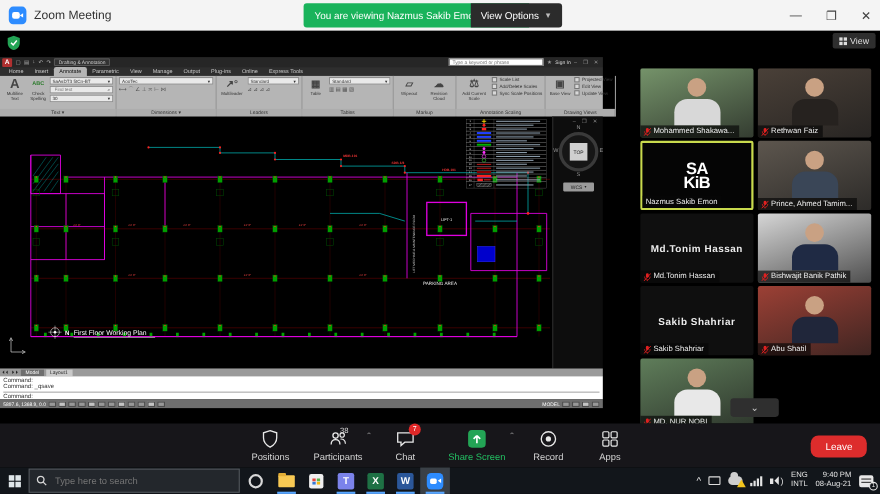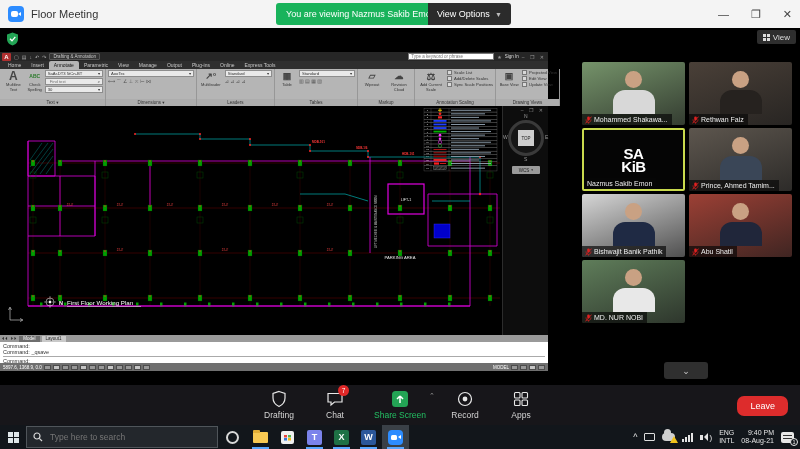--- a/index.html
+++ b/index.html
@@ -153,21 +153,21 @@
   .notif:before{content:"";position:absolute;left:2px;top:3px;width:9px;height:1.5px;background:#333;box-shadow:0 3px 0 #333;}
   .nbadge{position:absolute;right:-4px;bottom:-3px;width:8px;height:8px;border-radius:50%;border:1px solid #e8e8e8;background:#12161b;color:#e8e8e8;font-size:5.5px;display:flex;align-items:center;justify-content:center;}
 </style>
 </head>
 <body>
 
 <div id="stage">
 
   <div class="titlebar">
     <div class="app-ico"></div>
-    <div class="title-txt">Floor Meeting</div>
+    <div class="title-txt">Zoom Meeting</div>
     <div class="banner">You are viewing Nazmus Sakib Emon's screen</div>
     <div class="viewopts">
       <span>View Options</span>
       <span class="car">▼</span>
     </div>
     <div class="winbtns">
       <span>—</span>
       <span>❐</span>
       <span>✕</span>
     </div>
@@ -780,32 +780,54 @@
           <div class="torso" style="background: rgb(58, 70, 87);"></div>
           <div class="ntag">
             <svg width="7" height="8" viewBox="0 0 7 8">
               <rect x="2.2" y="0.4" width="2.6" height="4" rx="1.3" fill="#e02020"></rect>
               <path d="M1 3.4 C1 5.6 2.4 6.4 3.5 6.4 C4.6 6.4 6 5.6 6 3.4 M3.5 6.4 V7.6" stroke="#e02020" stroke-width="0.7" fill="none"></path>
               <line x1="0.4" y1="7.4" x2="6.6" y2="0.6" stroke="#e02020" stroke-width="0.9"></line>
             </svg>
             <span>Prince, Ahmed Tamim...</span>
           </div>
         </div>
+        <div class="tile">
+          <div class="cname">Md.Tonim Hassan</div>
+          <div class="ntag">
+            <svg width="7" height="8" viewBox="0 0 7 8">
+              <rect x="2.2" y="0.4" width="2.6" height="4" rx="1.3" fill="#e02020"></rect>
+              <path d="M1 3.4 C1 5.6 2.4 6.4 3.5 6.4 C4.6 6.4 6 5.6 6 3.4 M3.5 6.4 V7.6" stroke="#e02020" stroke-width="0.7" fill="none"></path>
+              <line x1="0.4" y1="7.4" x2="6.6" y2="0.6" stroke="#e02020" stroke-width="0.9"></line>
+            </svg>
+            <span>Md.Tonim Hassan</span>
+          </div>
+        </div>
         <div class="tile" style="background: linear-gradient(160deg, rgb(214, 214, 214), rgb(26, 26, 26) 140%);">
           <div class="head"></div>
           <div class="torso" style="background: rgb(31, 42, 68);"></div>
           <div class="ntag">
             <svg width="7" height="8" viewBox="0 0 7 8">
               <rect x="2.2" y="0.4" width="2.6" height="4" rx="1.3" fill="#e02020"></rect>
               <path d="M1 3.4 C1 5.6 2.4 6.4 3.5 6.4 C4.6 6.4 6 5.6 6 3.4 M3.5 6.4 V7.6" stroke="#e02020" stroke-width="0.7" fill="none"></path>
               <line x1="0.4" y1="7.4" x2="6.6" y2="0.6" stroke="#e02020" stroke-width="0.9"></line>
             </svg>
             <span>Bishwajit Banik Pathik</span>
           </div>
         </div>
+        <div class="tile">
+          <div class="cname">Sakib Shahriar</div>
+          <div class="ntag">
+            <svg width="7" height="8" viewBox="0 0 7 8">
+              <rect x="2.2" y="0.4" width="2.6" height="4" rx="1.3" fill="#e02020"></rect>
+              <path d="M1 3.4 C1 5.6 2.4 6.4 3.5 6.4 C4.6 6.4 6 5.6 6 3.4 M3.5 6.4 V7.6" stroke="#e02020" stroke-width="0.7" fill="none"></path>
+              <line x1="0.4" y1="7.4" x2="6.6" y2="0.6" stroke="#e02020" stroke-width="0.9"></line>
+            </svg>
+            <span>Sakib Shahriar</span>
+          </div>
+        </div>
         <div class="tile" style="background: linear-gradient(160deg, rgb(156, 64, 53), rgb(26, 26, 26) 140%);">
           <div class="head"></div>
           <div class="torso" style="background: rgb(32, 38, 58);"></div>
           <div class="ntag">
             <svg width="7" height="8" viewBox="0 0 7 8">
               <rect x="2.2" y="0.4" width="2.6" height="4" rx="1.3" fill="#e02020"></rect>
               <path d="M1 3.4 C1 5.6 2.4 6.4 3.5 6.4 C4.6 6.4 6 5.6 6 3.4 M3.5 6.4 V7.6" stroke="#e02020" stroke-width="0.7" fill="none"></path>
               <line x1="0.4" y1="7.4" x2="6.6" y2="0.6" stroke="#e02020" stroke-width="0.9"></line>
             </svg>
             <span>Abu Shatil</span>
@@ -826,21 +848,32 @@
       </div>
     <div class="pg-chev">⌄</div>
   </div>
 
   <div class="ztoolbar">
     <div class="tb-center">
       <div class="tb-btn">
         <svg width="18" height="18" viewBox="0 0 18 18">
           <path d="M9 1.5 L15 3.5 V8 C15 12.5 12 15 9 16.5 C6 15 3 12.5 3 8 V3.5 Z" stroke="#e8e8e8" fill="none" stroke-width="1.2"></path>
         </svg>
-        <span class="lbl">Drafting</span>
+        <span class="lbl">Positions</span>
+      </div>
+      <div class="tb-btn">
+        <svg width="18" height="18" viewBox="0 0 18 18">
+          <circle cx="6.5" cy="6" r="2.4" stroke="#e8e8e8" fill="none" stroke-width="1.2"></circle>
+          <path d="M2.5 14 C2.5 10.8 4.5 9.6 6.5 9.6 C8.5 9.6 10.5 10.8 10.5 14" stroke="#e8e8e8" fill="none" stroke-width="1.2"></path>
+          <circle cx="12.5" cy="5.5" r="2" stroke="#e8e8e8" fill="none" stroke-width="1.1"></circle>
+          <path d="M11 9.3 C12 8.8 15.5 9.3 15.5 13.5" stroke="#e8e8e8" fill="none" stroke-width="1.1"></path>
+        </svg>
+        <span class="cnt">38</span>
+        <span class="lbl">Participants</span>
+        <span class="caret">⌃</span>
       </div>
       <div class="tb-btn">
         <svg width="18" height="18" viewBox="0 0 18 18">
           <path d="M2 3.5 H16 V12 H8.5 L5 15 V12 H2 Z" stroke="#e8e8e8" fill="none" stroke-width="1.2"></path>
         </svg>
         <span class="badge">7</span>
         <span class="lbl">Chat</span>
       </div>
       <div class="tb-btn">
         <svg width="18" height="18" viewBox="0 0 18 18">

